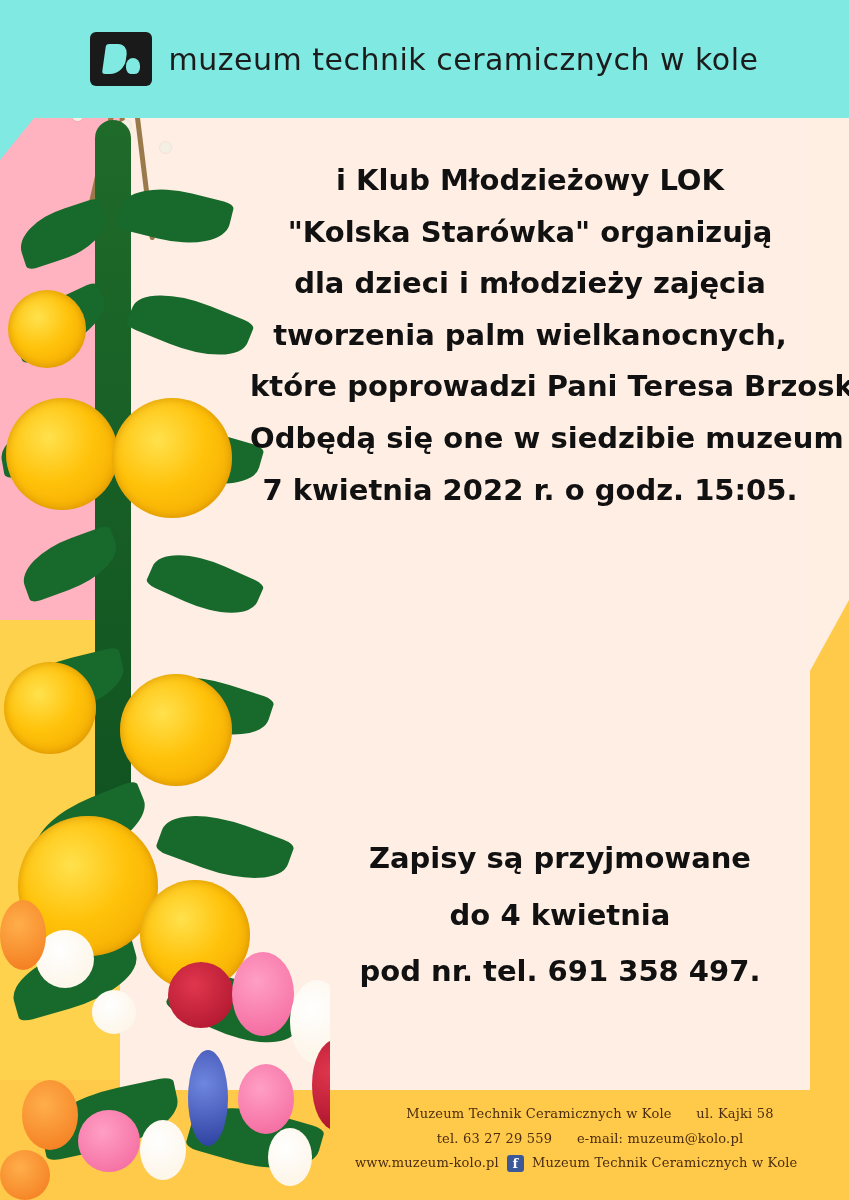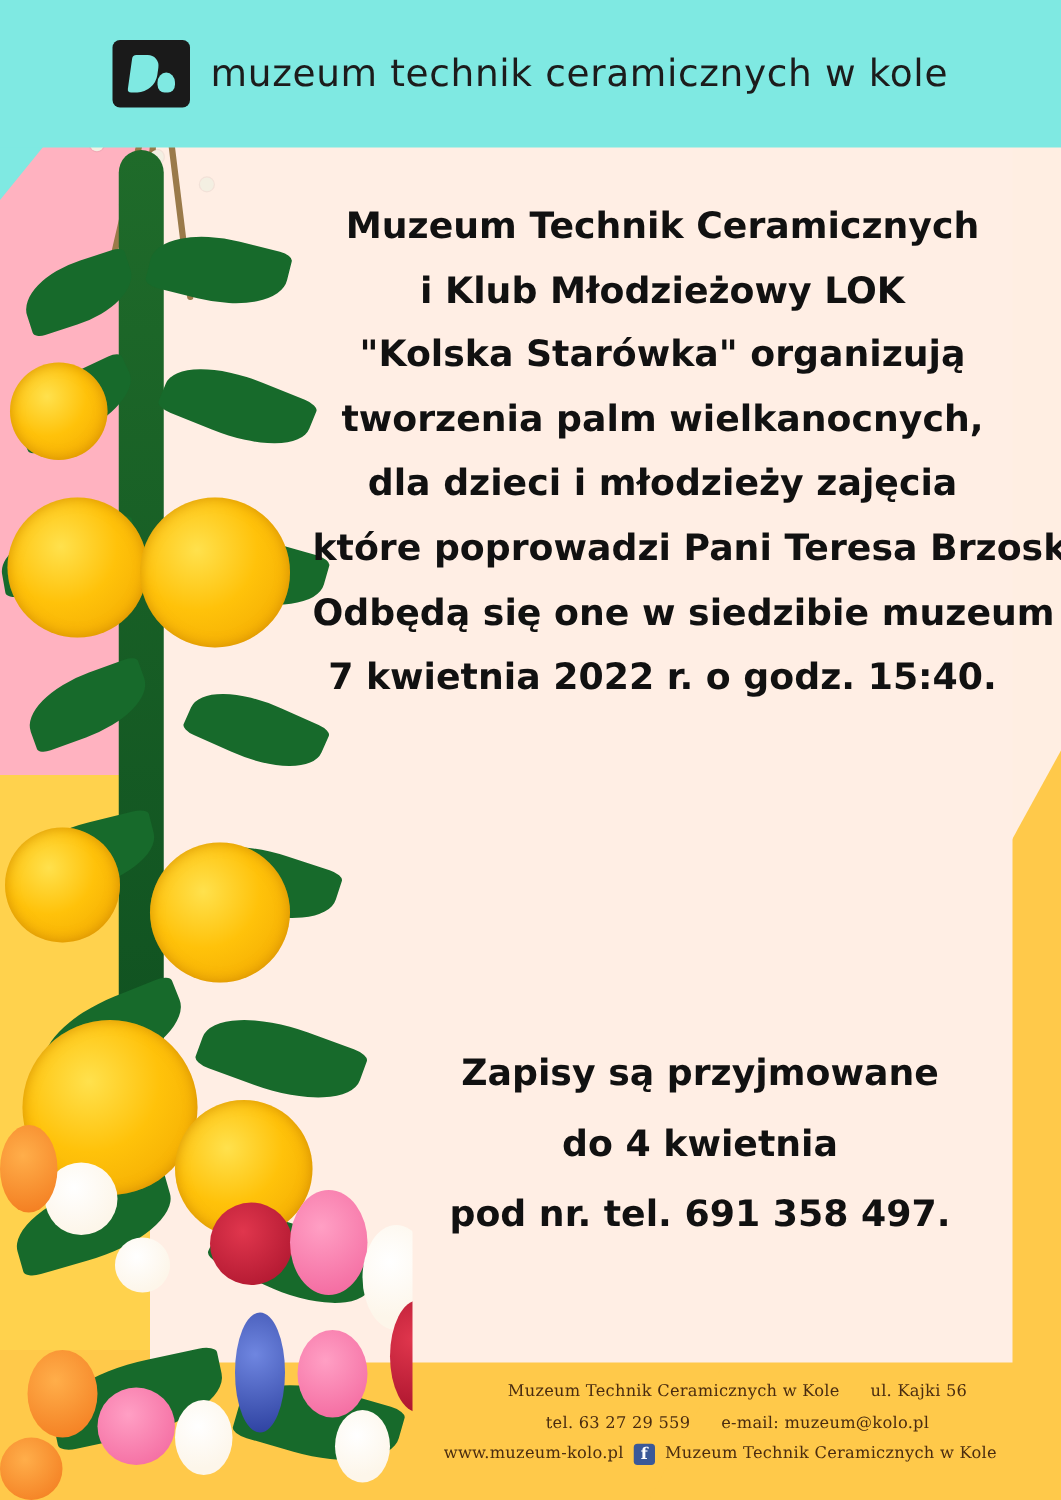--- a/index.html
+++ b/index.html
@@ -305,41 +305,40 @@
     <div class="bloom pink" style="left:238px; top:1064px; width:56px; height:70px;"></div>
     <div class="bloom red" style="left:312px; top:1040px; width:46px; height:90px;"></div>
     <div class="bloom orange" style="left:22px; top:1080px; width:56px; height:70px;"></div>
     <div class="bloom pink" style="left:78px; top:1110px; width:62px; height:62px;"></div>
     <div class="bloom white" style="left:140px; top:1120px; width:46px; height:60px;"></div>
     <div class="bloom white" style="left:268px; top:1128px; width:44px; height:58px;"></div>
     <div class="bloom orange" style="left:0px; top:1150px; width:50px; height:50px;"></div>
   </div>
 
   <div class="body-text">
-    <span class="line">Muzeum Technik Ceramicznych</span>
     <span class="line">i Klub Młodzieżowy LOK</span>
     <span class="line">"Kolska Starówka" organizują</span>
+    <span class="line">dla dzieci i młodzieży zajęcia</span>
     <span class="line">tworzenia palm wielkanocnych,</span>
-    <span class="line">dla dzieci i młodzieży zajęcia</span>
     <span class="line">które poprowadzi Pani Teresa Brzoska.</span>
     <span class="line">Odbędą się one w siedzibie muzeum</span>
-    <span class="line">7 kwietnia 2022 r. o godz. 15:40.</span>
+    <span class="line">7 kwietnia 2022 r. o godz. 15:05.</span>
   </div>
 
   <div class="block-two">
     <span class="line">Zapisy są przyjmowane</span>
     <span class="line">do 4 kwietnia</span>
     <span class="line">pod nr. tel. 691 358 497.</span>
   </div>
 
   <div class="footer">
     <span class="row">
       <span>Muzeum Technik Ceramicznych w Kole</span>
       <span class="sep"></span>
-      <span>ul. Kajki 56</span>
+      <span>ul. Kajki 58</span>
     </span>
     <span class="row">
       <span>tel. 63 27 29 559</span>
       <span class="sep"></span>
       <span>e-mail: muzeum@kolo.pl</span>
     </span>
     <span class="row with-fb">
       <span>www.muzeum-kolo.pl</span>
       <span class="fb-icon">f</span>
       <span>Muzeum Technik Ceramicznych w Kole</span>

